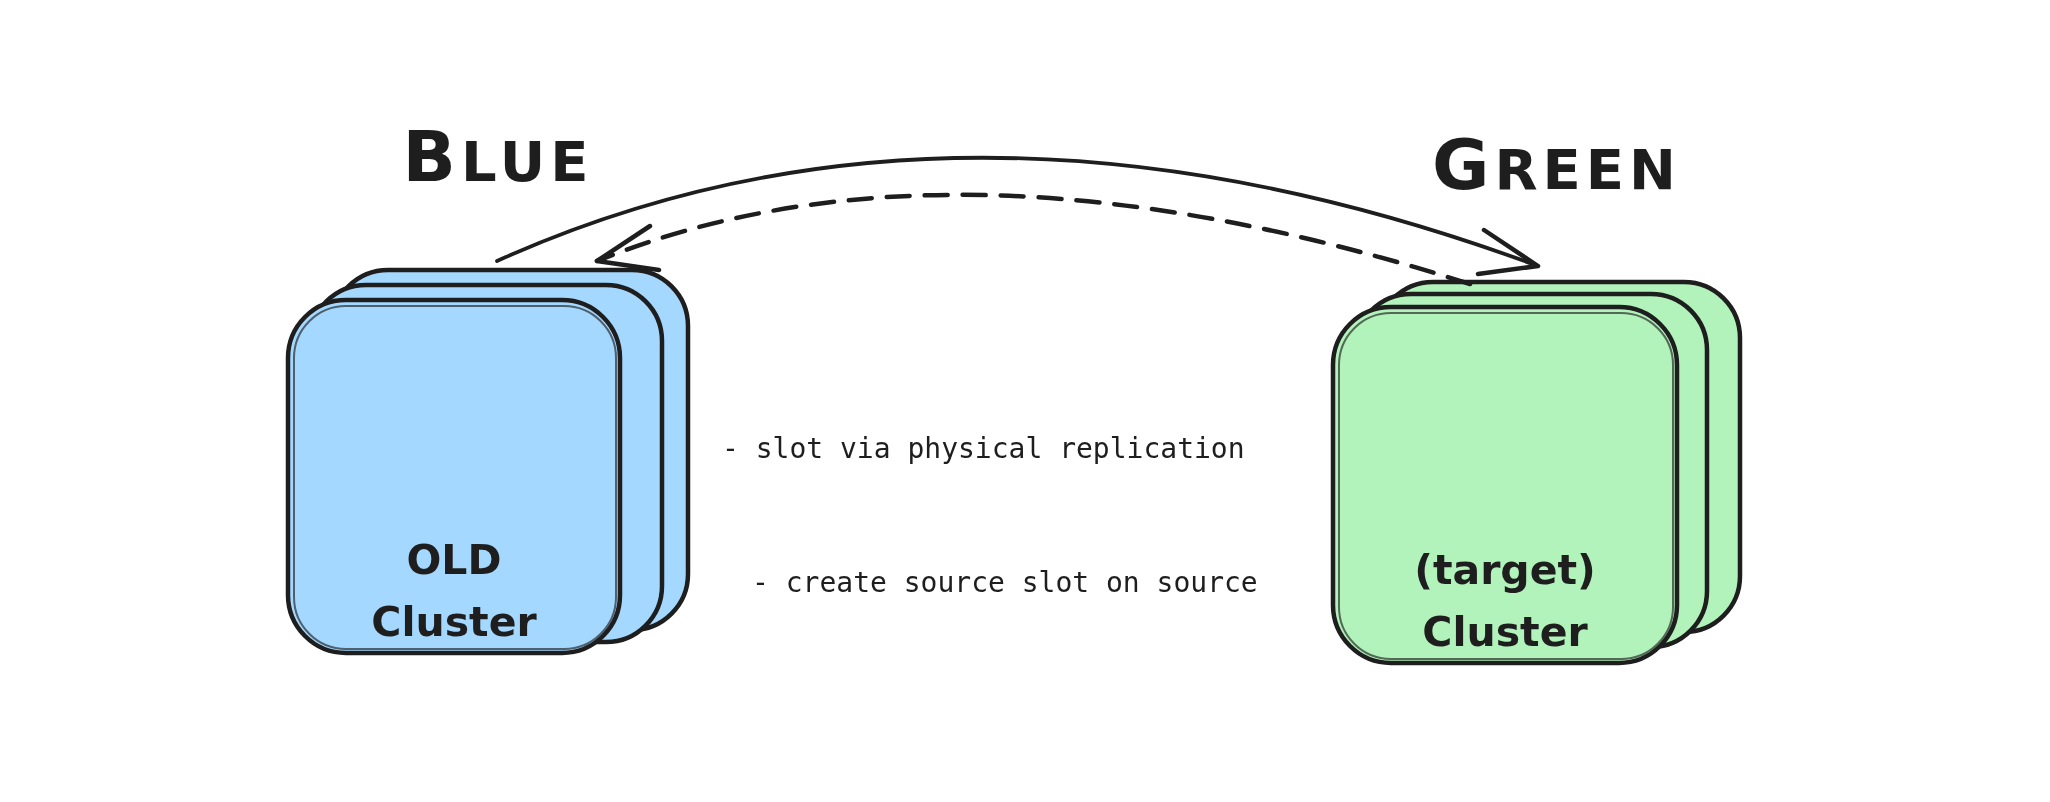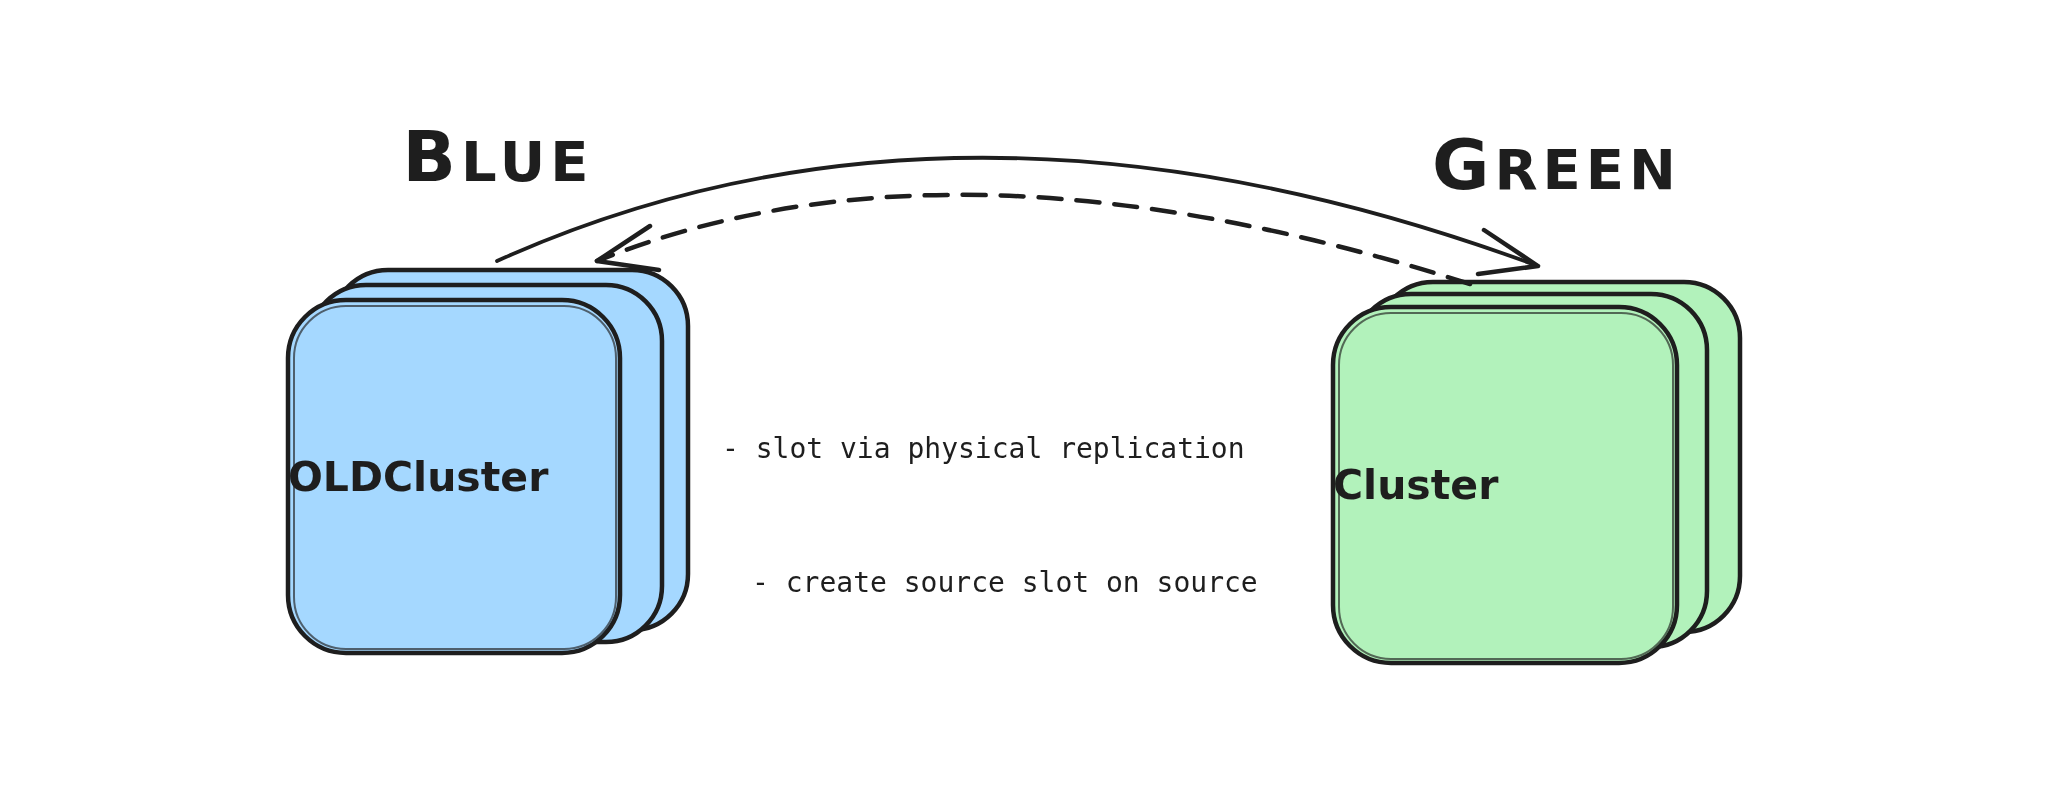--- a/index.html
+++ b/index.html
@@ -29,23 +29,23 @@
     color: #1e1e1e;
     text-align: center;
   }
   .big-label::first-letter { font-size: 70px; }
   .label-blue  { left: 398px;  top: 118px; width: 200px; }
   .label-green { left: 1432px; top: 126px; width: 240px; }
 
   .cluster-label {
     position: absolute;
     display: flex;
-    flex-direction: row;
+    flex-direction: column;
     align-items: center;
-    justify-content: flex-start;
+    justify-content: flex-end;
     font-size: 41px;
     font-weight: 600;
     line-height: 62px;
     color: #1e1e1e;
     text-align: center;
   }
   .cluster-label-blue  { left: 288px;  top: 300px; width: 332px; height: 353px; }
   .cluster-label-green { left: 1333px; top: 307px; width: 344px; height: 356px; }
 
   .steps {
@@ -89,20 +89,21 @@
 
   <div class="big-label label-blue">BLUE</div>
   <div class="big-label label-green">GREEN</div>
 
   <div class="cluster-label cluster-label-blue">
     <div>OLD</div>
     <div>Cluster</div>
   </div>
 
   <div class="cluster-label cluster-label-green">
+    <div>(target)</div>
     <div>Cluster</div>
   </div>
 
   <div class="steps">
     <div class="lvl0">- slot via physical replication</div>
     <div class="lvl1">- create source slot on source</div>
     
     
     
   </div>

